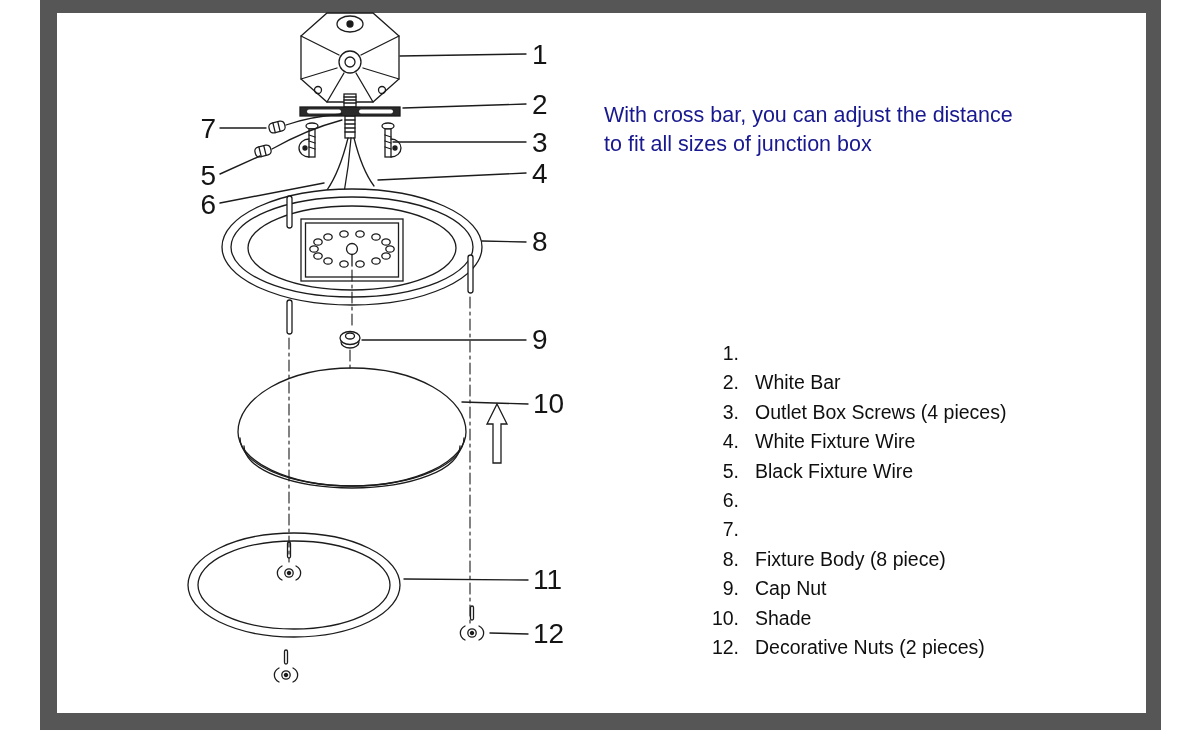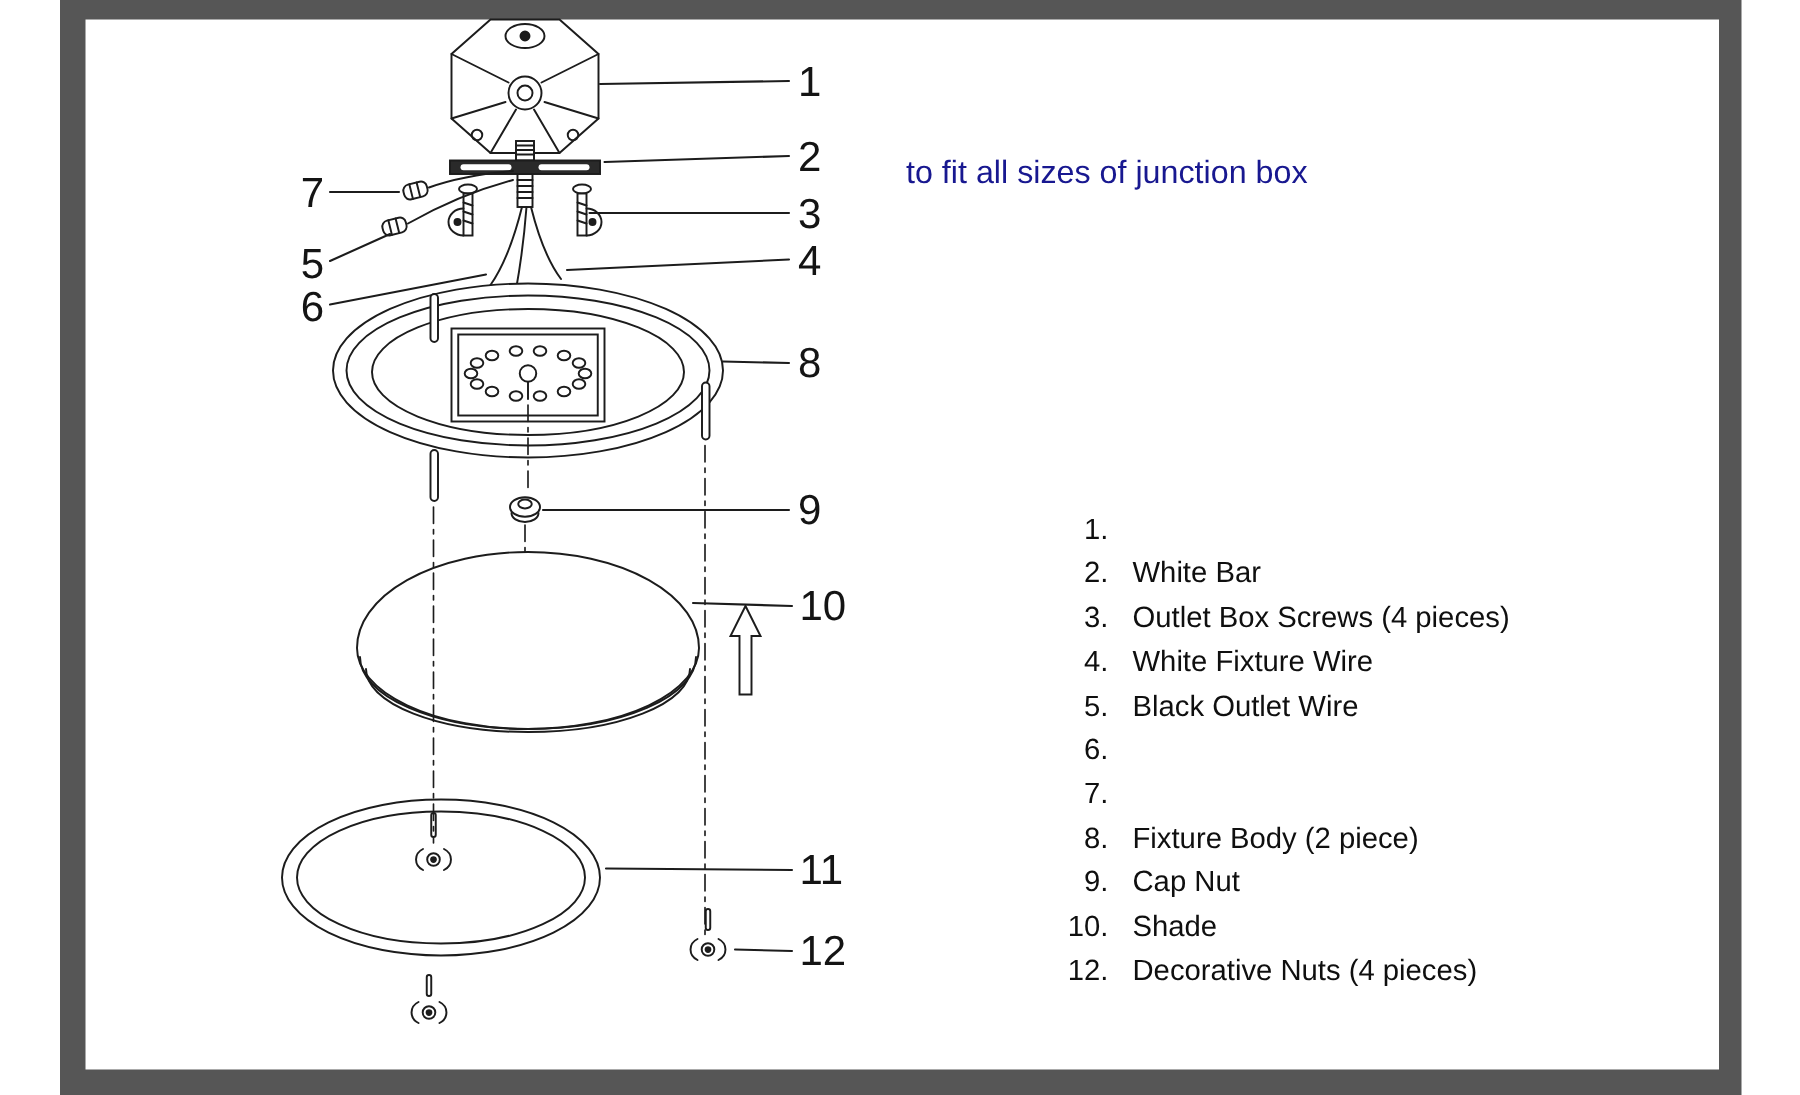--- a/index.html
+++ b/index.html
@@ -213,20 +213,21 @@
     <text x="216" y="214" text-anchor="end">6</text>
     <text x="532" y="251">8</text>
     <text x="532" y="349">9</text>
     <text x="533" y="413">10</text>
     <text x="533" y="589">11</text>
     <text x="533" y="643">12</text>
   </g>
 </svg>
 
 <div class="note">
+  <div>With cross bar, you can adjust the distance</div>
   <div>to fit all sizes of junction box</div>
 </div>
 
 <div class="parts-list">
 
     <div class="parts-row">
       <span class="num">1.</span>
     </div>
 
     <div class="parts-row">
@@ -239,44 +240,44 @@
       <span class="lbl">Outlet Box Screws (4 pieces)</span>
     </div>
 
     <div class="parts-row">
       <span class="num">4.</span>
       <span class="lbl">White Fixture Wire</span>
     </div>
 
     <div class="parts-row">
       <span class="num">5.</span>
-      <span class="lbl">Black Outlet Wire</span>
+      <span class="lbl">Black Fixture Wire</span>
     </div>
 
     <div class="parts-row">
       <span class="num">6.</span>
     </div>
 
     <div class="parts-row">
       <span class="num">7.</span>
     </div>
 
     <div class="parts-row">
       <span class="num">8.</span>
-      <span class="lbl">Fixture Body (2 piece)</span>
+      <span class="lbl">Fixture Body (8 piece)</span>
     </div>
 
     <div class="parts-row">
       <span class="num">9.</span>
       <span class="lbl">Cap Nut</span>
     </div>
 
     <div class="parts-row">
       <span class="num">10.</span>
       <span class="lbl">Shade</span>
     </div>
 
 
     <div class="parts-row">
       <span class="num">12.</span>
-      <span class="lbl">Decorative Nuts (4 pieces)</span>
+      <span class="lbl">Decorative Nuts (2 pieces)</span>
     </div>
   </div>
 
 </body></html>

